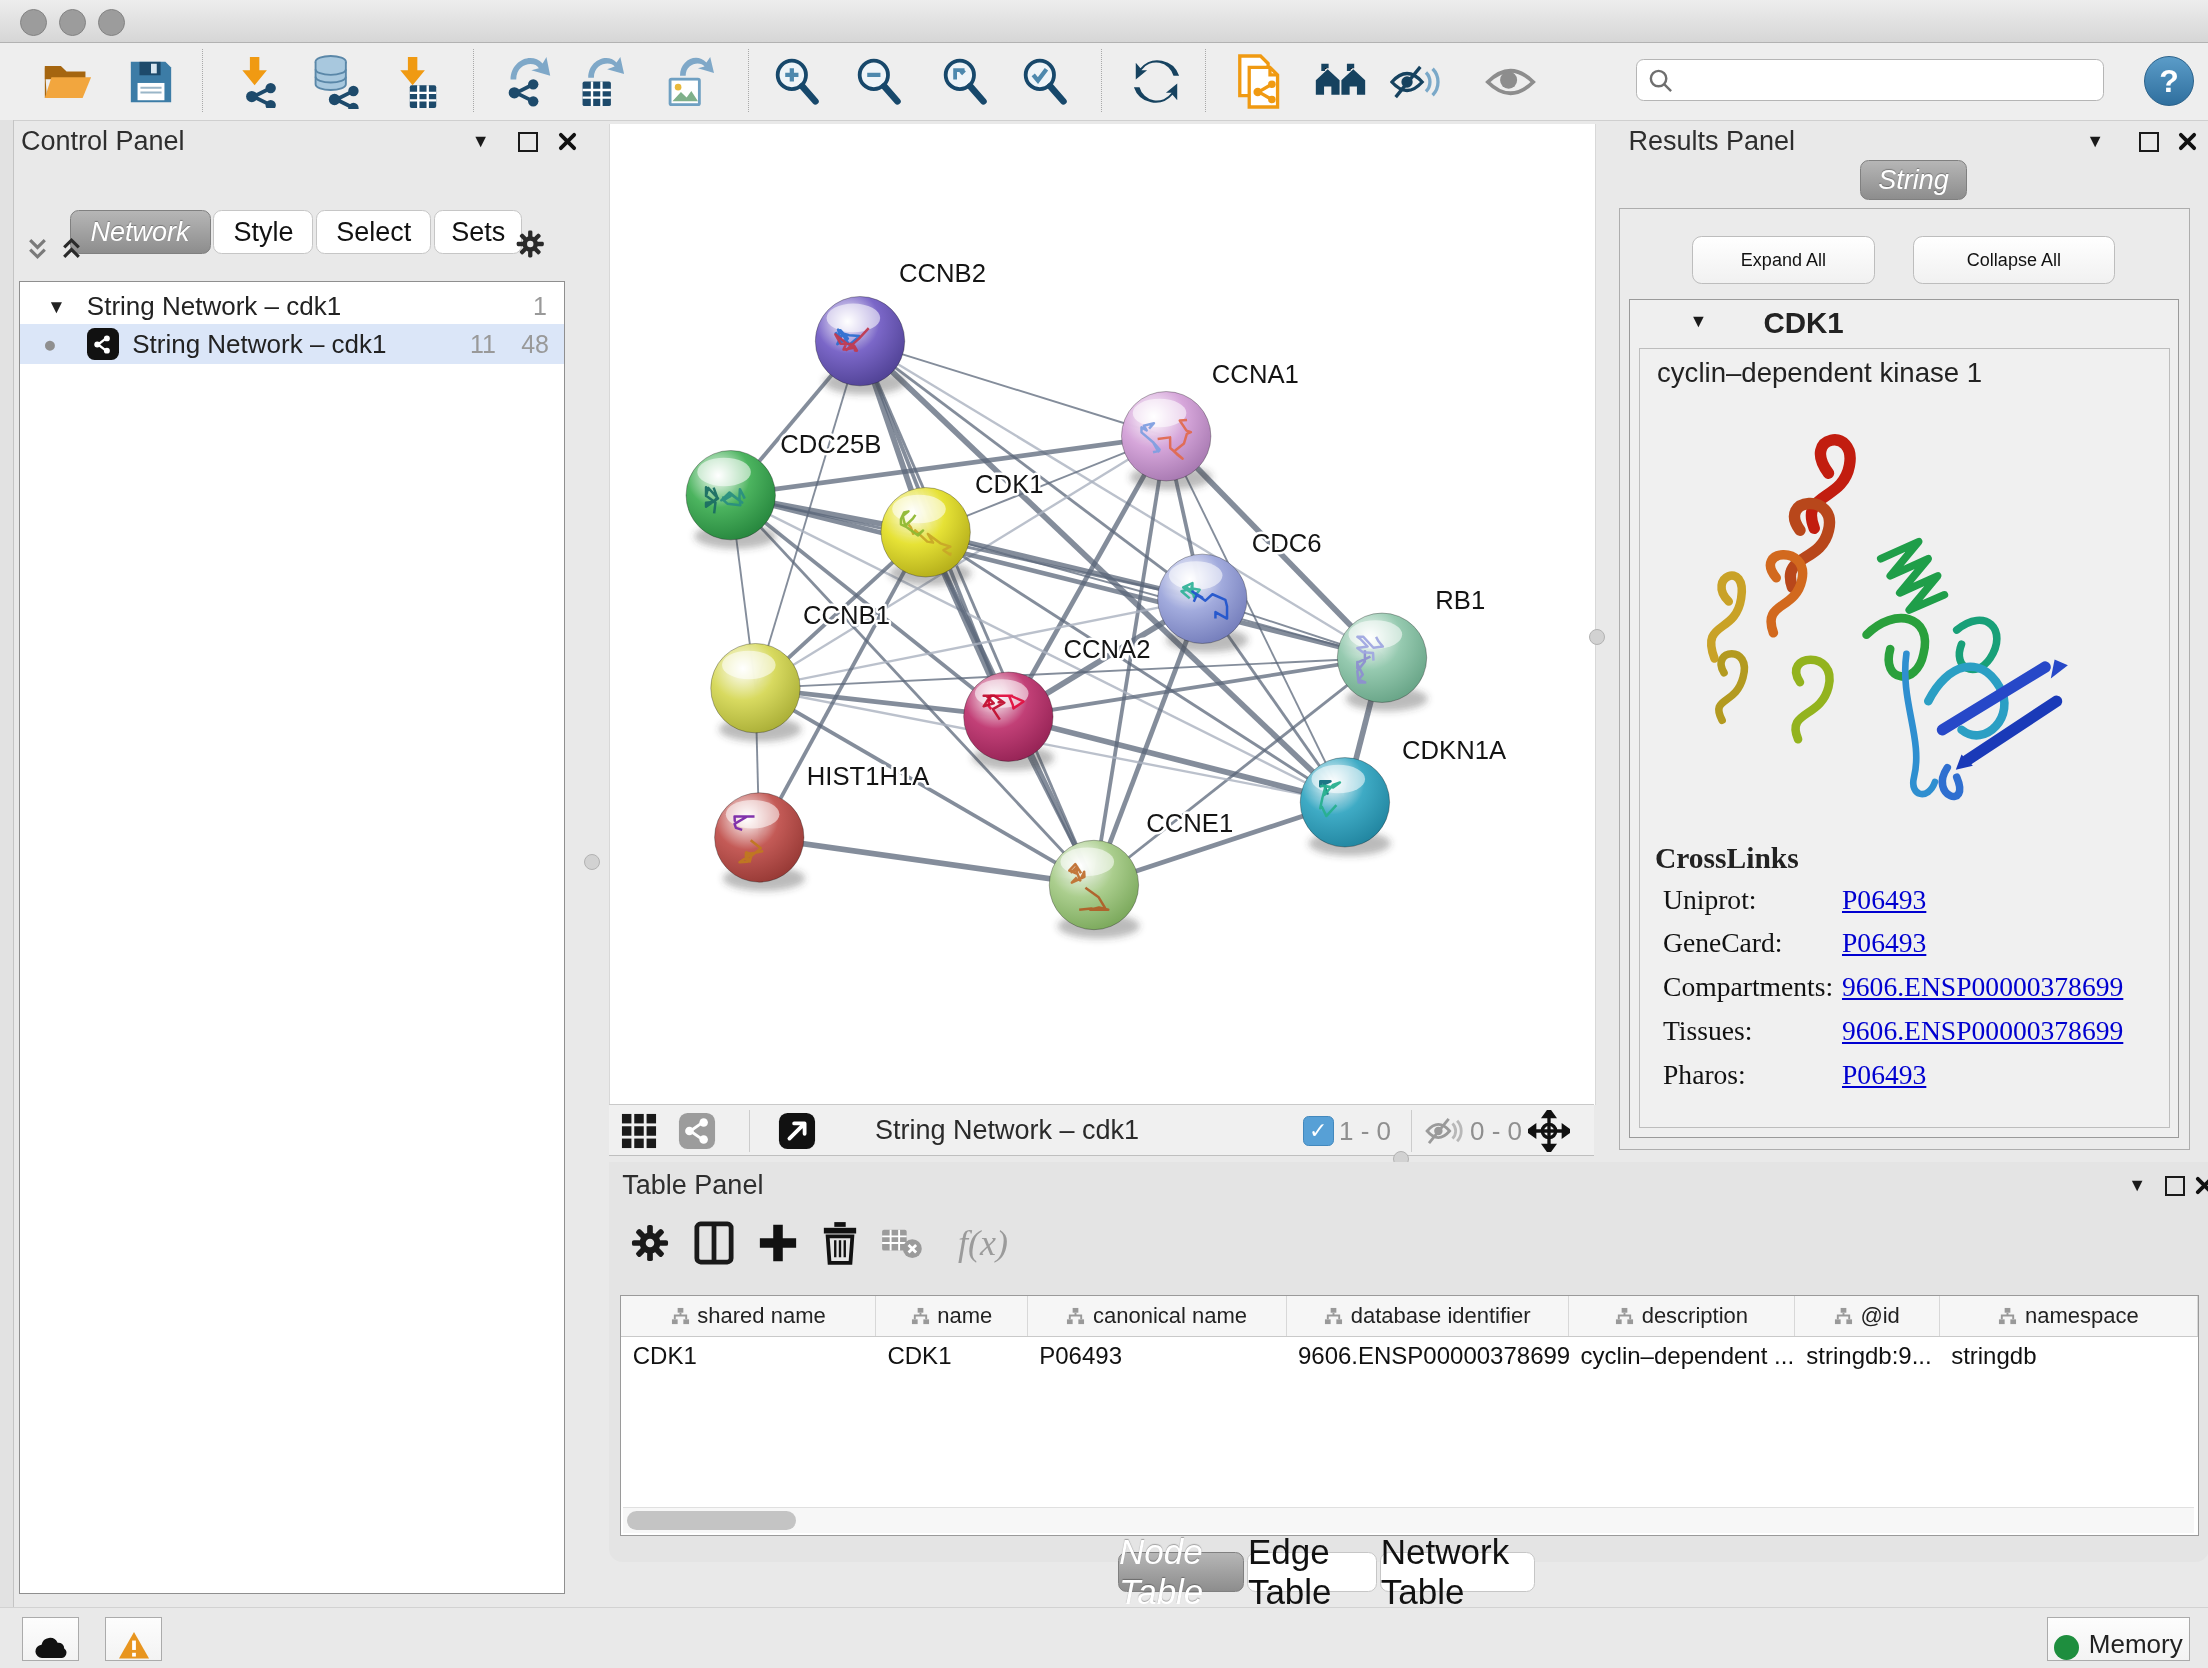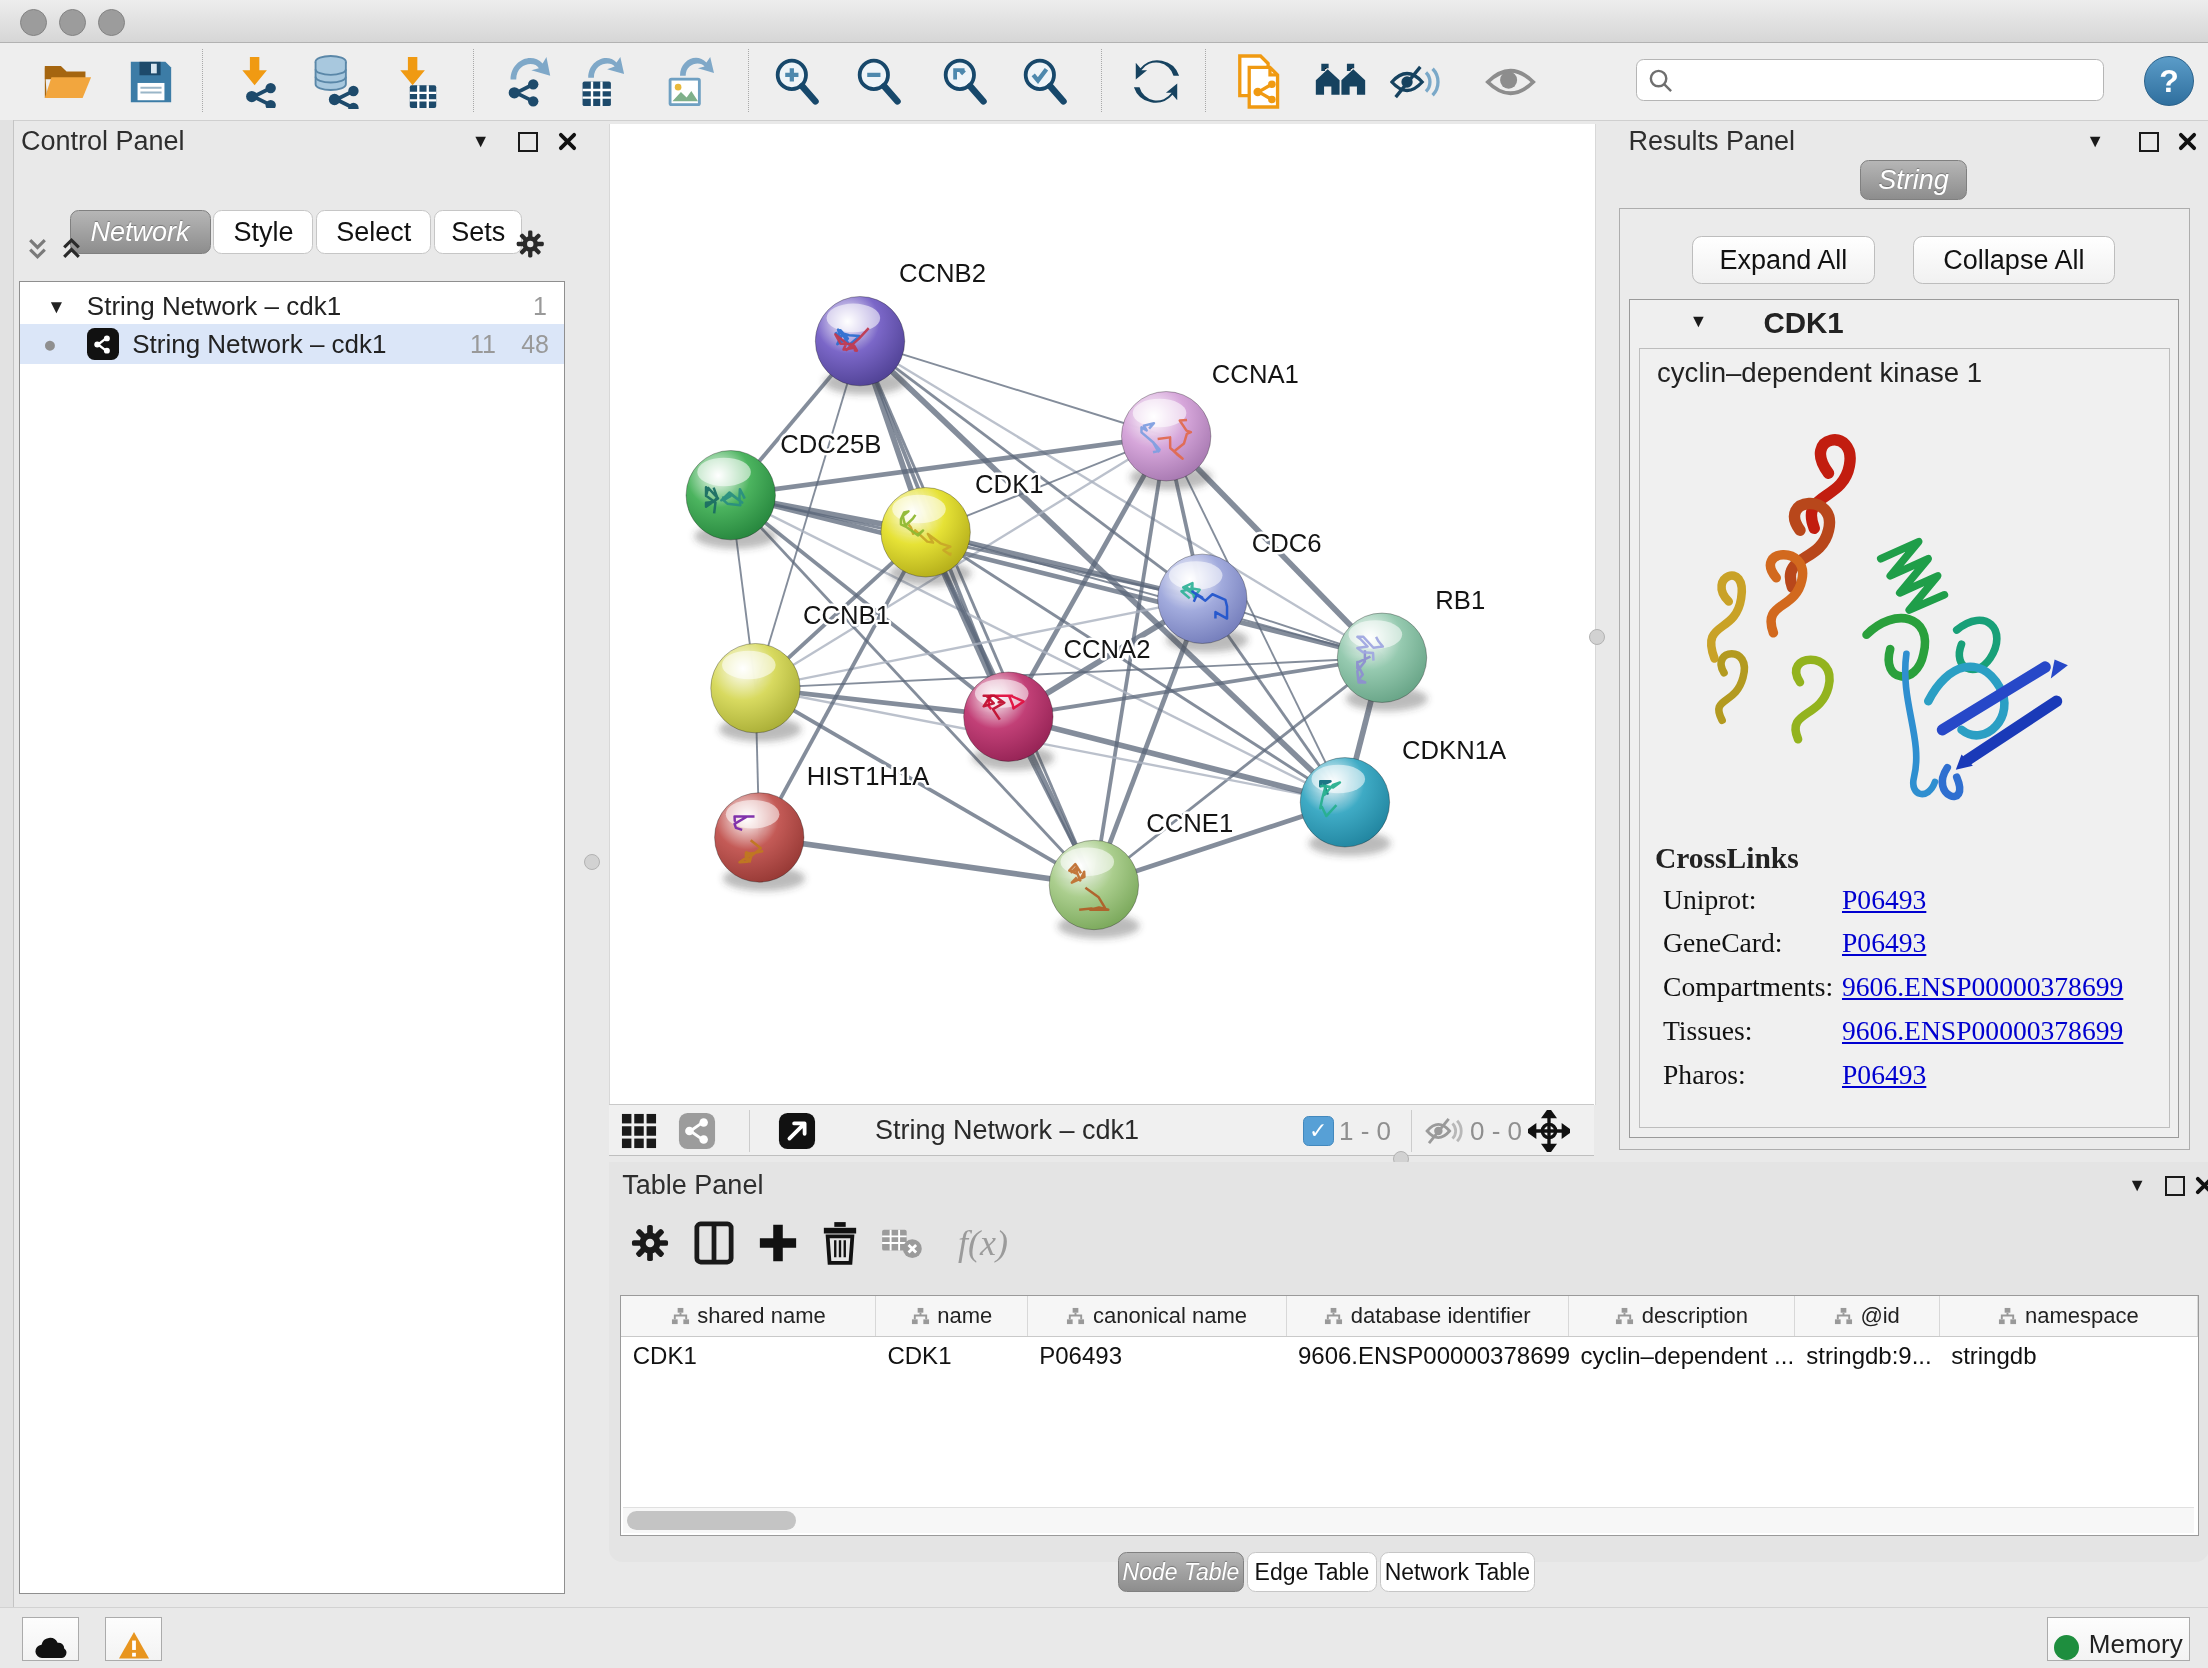--- a/index.html
+++ b/index.html
@@ -34,21 +34,21 @@
   .hicon{display:inline-flex;align-items:center;justify-content:center;width:28.5px;height:28.5px;}
   .tri{font-size:18px;color:#1a1a1a;}
   .floatbox{width:16px;height:16px;border:2.9px solid #1a1a1a;display:inline-block;}
   .tab{display:inline-flex;align-items:center;justify-content:center;height:44px;
       background:#fff;border:1px solid #c6c6c6;border-radius:8.6px;font-size:27px;
       color:#111;margin-right:2.9px;box-sizing:border-box;}
   .tab.sel{background:linear-gradient(#b6b6b6,#8d8d8d);color:#fff;border-color:#808080;
       text-shadow:0 -1px 1px rgba(0,0,0,.3);font-style:italic;}
   .btn{display:inline-flex;align-items:center;justify-content:center;
       background:linear-gradient(#ffffff,#f1f1f1);border:1px solid #bdbdbd;
-      border-radius:9.5px;font-size:27px;color:#111;}
+      border-radius:9.5px;font-size:18px;color:#111;}
   
   .cpanel{left:9.5px;top:120px;width:588px;height:1476px;}
   .treebox{position:absolute;left:9.5px;top:161px;width:544px;height:1311px;
       background:#fff;border:1.9px solid #8f8f8f;}
   .trow{position:absolute;left:0;width:100%;height:40px;display:flex;align-items:center;
       font-size:26px;}
   .trow .num{position:absolute;font-size:25px;color:#999;}
   .selrow{background:#dbe6f8;}
   .sharesq{width:32px;height:32px;border-radius:7.6px;background:#111;display:flex;
       align-items:center;justify-content:center;}
@@ -91,21 +91,21 @@
       color:#222;border-right:1px solid #d8d8d8;box-sizing:border-box;overflow:hidden;
       white-space:nowrap;}
   .trowd{display:flex;height:38px;}
   .td{display:flex;align-items:center;font-size:24px;color:#111;padding-left:11.4px;
       box-sizing:border-box;overflow:hidden;white-space:nowrap;}
   .hscroll{position:absolute;left:1.9px;bottom:1.9px;width:1571px;height:25px;background:#f7f7f7;
       border-top:1px solid #e0e0e0;}
   .hthumb{position:absolute;left:3.8px;top:2.9px;width:169px;height:19px;border-radius:9.5px;
       background:#c4c4c4;}
   .btabs{left:1118px;top:1552px;display:flex;}
-  .btabs .tab{height:40px;font-size:23px;}
+  .btabs .tab{height:40px;font-size:35px;}
   
   .statusbar{left:0;top:1607px;width:2208px;height:61px;background:#e9e9e9;
       border-top:1px solid #d2d2d2;}
   .sbtn{position:absolute;top:8.6px;height:42px;background:linear-gradient(#fdfdfd,#f3f3f3);
       border:1.9px solid #ababab;display:flex;align-items:flex-end;justify-content:center;gap:9.5px;}
   .memdot{width:25px;height:25px;border-radius:50%;background:#1e8e3e;}
   .leftstrip{left:0;top:120px;width:13.3px;height:1488px;background:#e2e2e2;
       border-right:1px solid #c4c4c4;}
   svg{display:block;}
   .nodelabel{font-family:"Liberation Sans",sans-serif;font-size:27px;font-weight:500;

